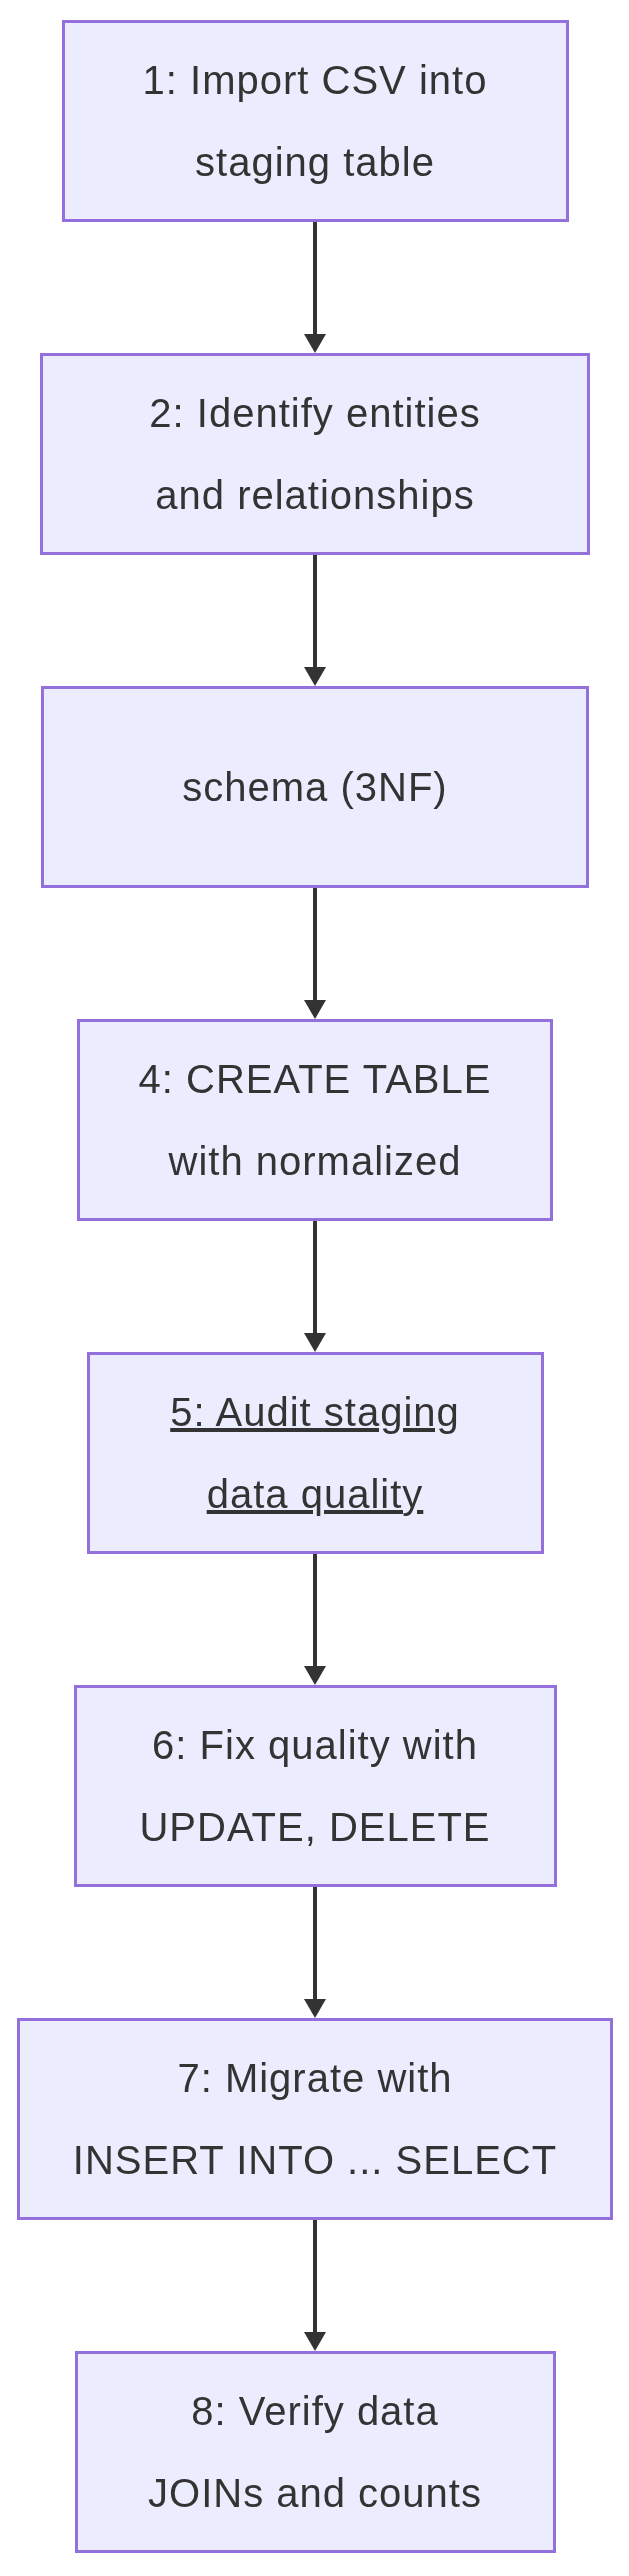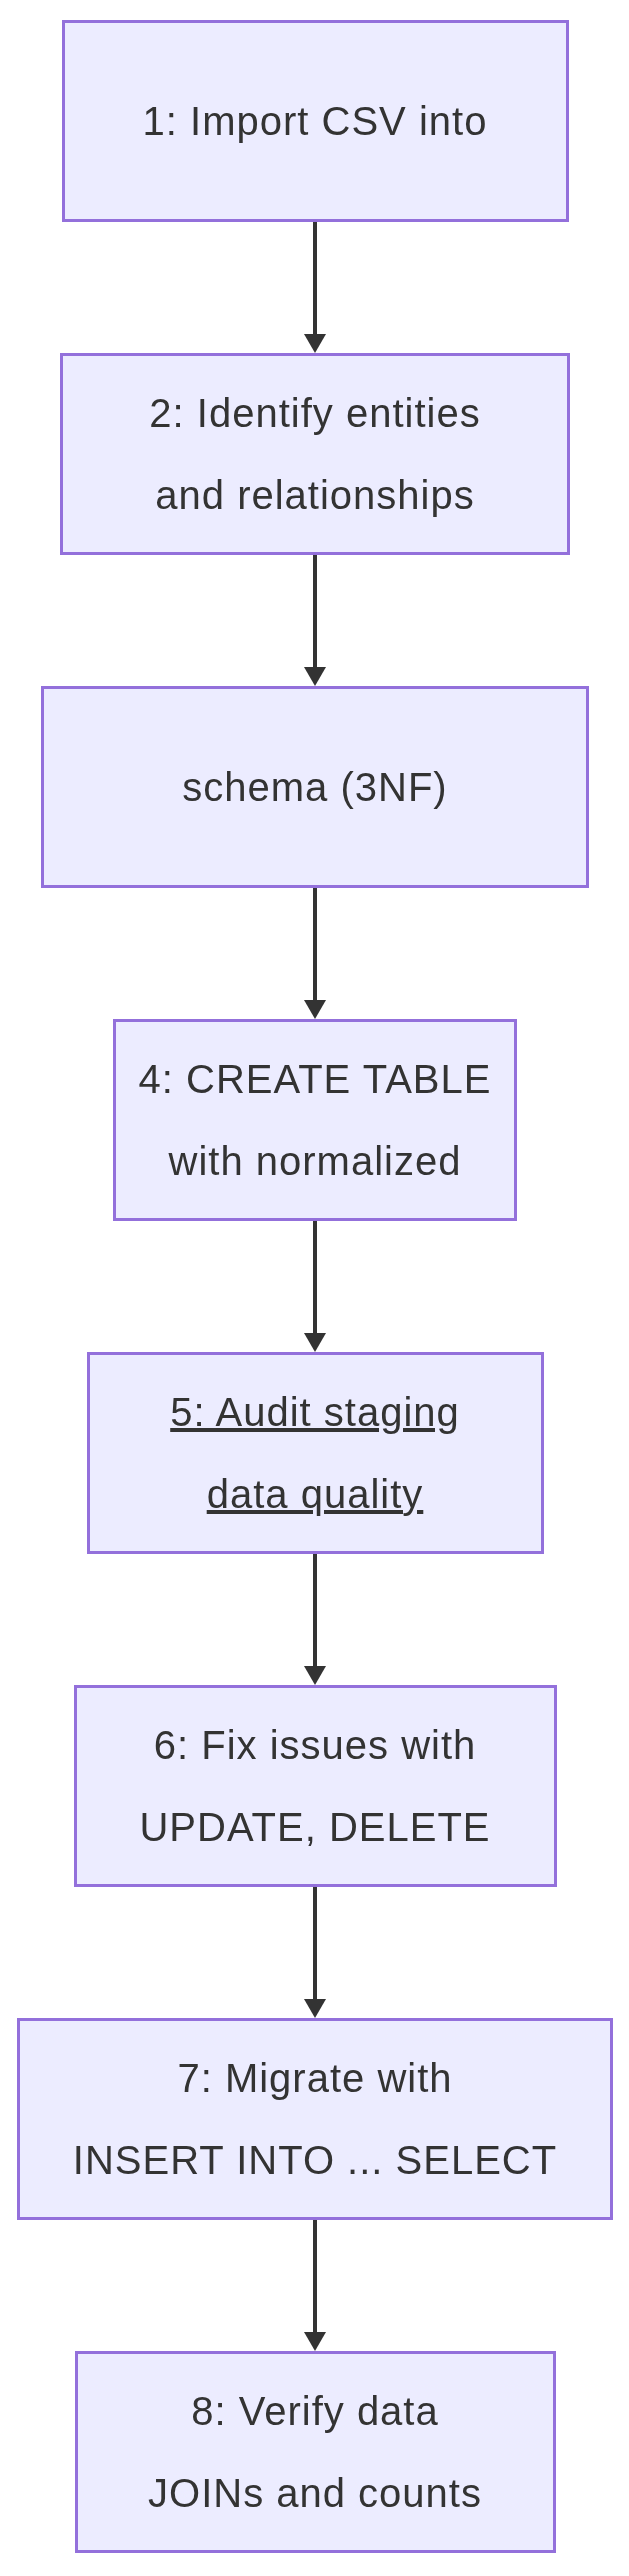--- a/index.html
+++ b/index.html
@@ -32,23 +32,23 @@
     color: var(--text, #333333);
     font-size: 40px;
     letter-spacing: 1px;
     line-height: 62px;
     font-weight: 400;
     gap: 20px;
   }
   .node .line { display: block; white-space: nowrap; }
 
   .w1 { width: 507px; }
-  .w2 { width: 510px; }
+  .w2 { width: 550px; }
   .w3 { width: 548px; }
-  .w4 { width: 404px; }
+  .w4 { width: 476px; }
   .w5 { width: 457px; text-decoration: underline; }
   .w6 { width: 483px; }
   .w7 { width: 596px; }
   .w8 { width: 481px; }
 
   .arrow {
     height: 131px;
     flex-shrink: 0;
     display: flex;
     flex-direction: column;
@@ -67,20 +67,21 @@
     border-top: 19px solid var(--arrow, #333333);
   }
 </style>
 </head>
 <body>
 
 <div class="canvas">
 
   <div class="node w1">
     <span class="line">1: Import CSV into</span>
+    <span class="line">staging table</span>
   </div>
 
   <div class="arrow">
     <div class="arrow-line"></div>
     <div class="arrow-head"></div>
   </div>
 
   <div class="node w2">
     <span class="line">2: Identify entities</span>
     <span class="line">and relationships</span>
@@ -114,21 +115,21 @@
     <span class="line">5: Audit staging</span>
     <span class="line">data quality</span>
   </div>
 
   <div class="arrow">
     <div class="arrow-line"></div>
     <div class="arrow-head"></div>
   </div>
 
   <div class="node w6">
-    <span class="line">6: Fix issues with</span>
+    <span class="line">6: Fix quality with</span>
     <span class="line">UPDATE, DELETE</span>
   </div>
 
   <div class="arrow">
     <div class="arrow-line"></div>
     <div class="arrow-head"></div>
   </div>
 
   <div class="node w7">
     <span class="line">7: Migrate with</span>

